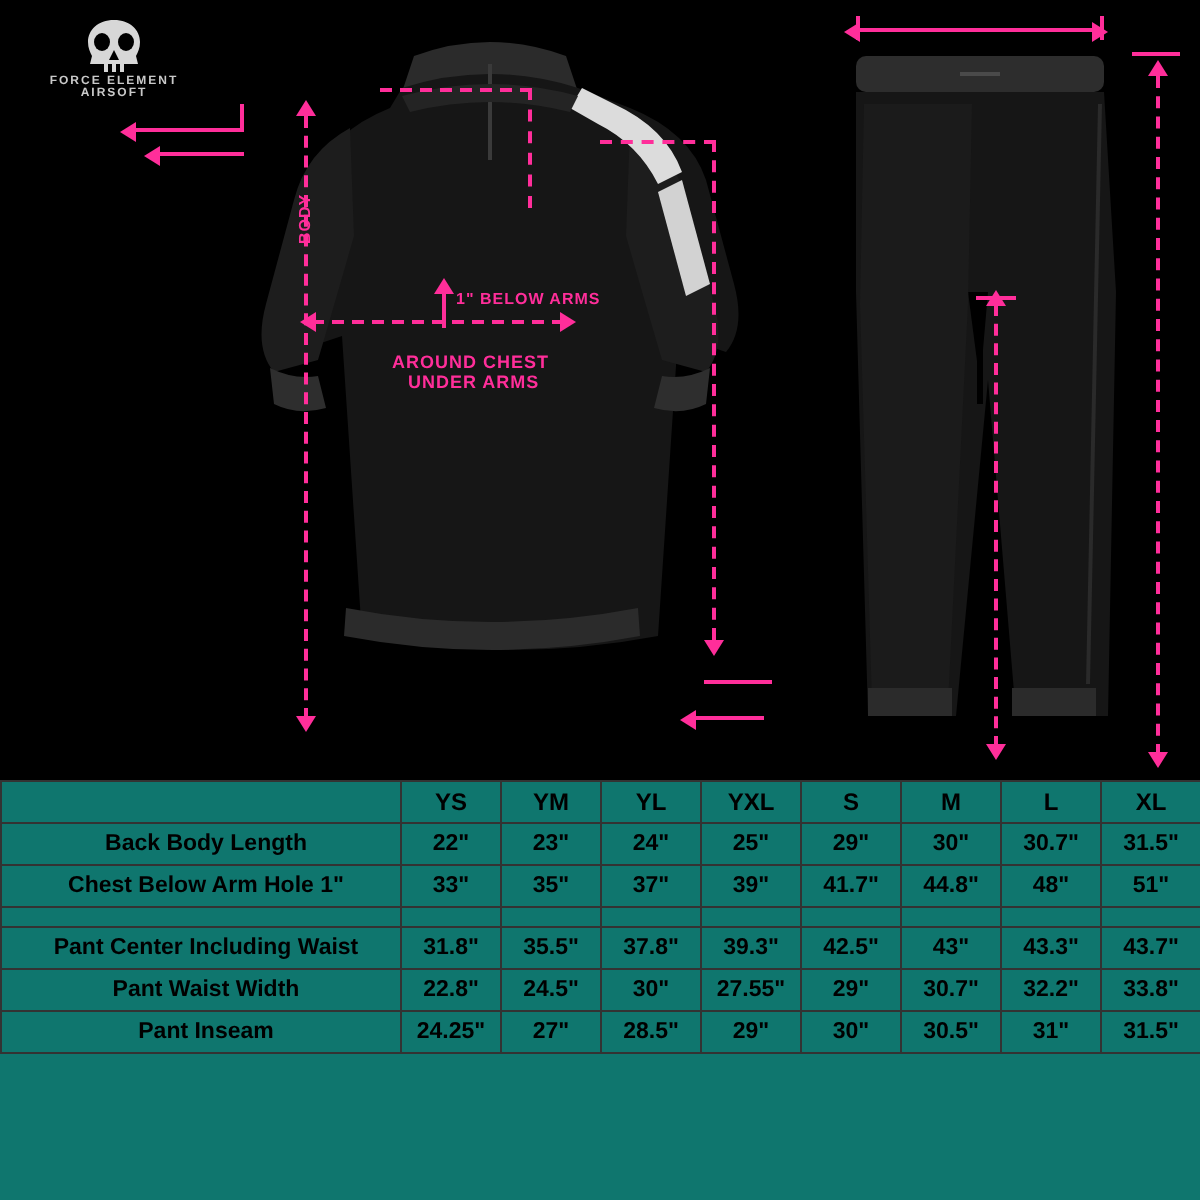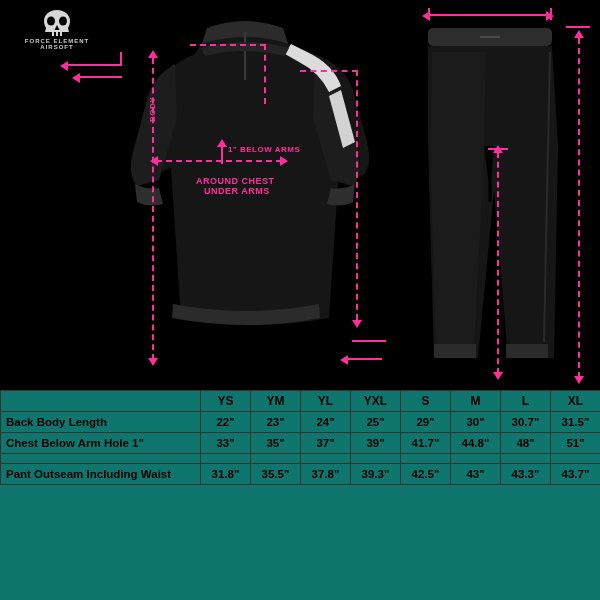--- a/index.html
+++ b/index.html
@@ -56,21 +56,21 @@
   }
   table { width:600px; border-collapse:collapse; table-layout:fixed; }
   td, th {
     border:1px solid #333;
     font-size:11.5px; font-weight:bold;
     text-align:center; padding:2px 0 3px 0; height:21px;
     white-space:nowrap;
   }
   th { font-size:12px; }
   .rowhead {
-    text-align:left; padding-left:5px; font-size:11.5px; font-weight:bold;margin-top:12px;
+    text-align:center; padding-left:5px; font-size:11.5px; font-weight:bold;margin-top:12px;
   }
   .spacer td { height:10px; border-left:1px solid #333; border-right:1px solid #333;
                border-top:1px solid #333; border-bottom:1px solid #333; }
   col.lab { width:200px; }
   col.sz  { width:50px; }
 </style>
 </head>
 <body>
 
 <div id="page">
@@ -245,28 +245,52 @@
           <td></td>
             <td></td>
             <td></td>
           <td></td>
             <td></td>
             <td></td>
 
         </tr>
 
         <tr>
-          <td class="rowhead">Pant Outseam Including Waist</td>
+          <td class="rowhead">Pant Center Including Waist</td>
           <td>31.8"</td>
           <td>35.5"</td>
           <td>37.8"</td>
           <td>39.3"</td>
           <td>42.5"</td>
           <td>43"</td>
           <td>43.3"</td>
           <td>43.7"</td>
 
         </tr>
+        <tr>
+          <td class="rowhead">Pant Waist Width</td>
+          <td>22.8"</td>
+          <td>24.5"</td>
+          <td>30"</td>
+          <td>27.55"</td>
+          <td>29"</td>
+          <td>30.7"</td>
+          <td>32.2"</td>
+          <td>33.8"</td>
+
+        </tr>
+        <tr>
+          <td class="rowhead">Pant Inseam</td>
+          <td>24.25"</td>
+          <td>27"</td>
+          <td>28.5"</td>
+          <td>29"</td>
+          <td>30"</td>
+          <td>30.5"</td>
+          <td>31"</td>
+          <td>31.5"</td>
+
+        </tr>
       </tbody>
     </table>
   </div>
 
 </div>
 
 </body></html>

